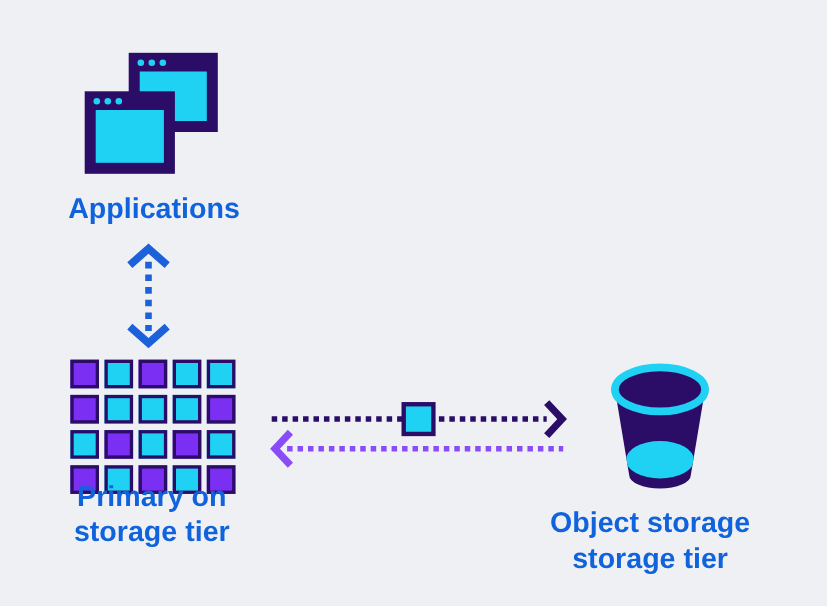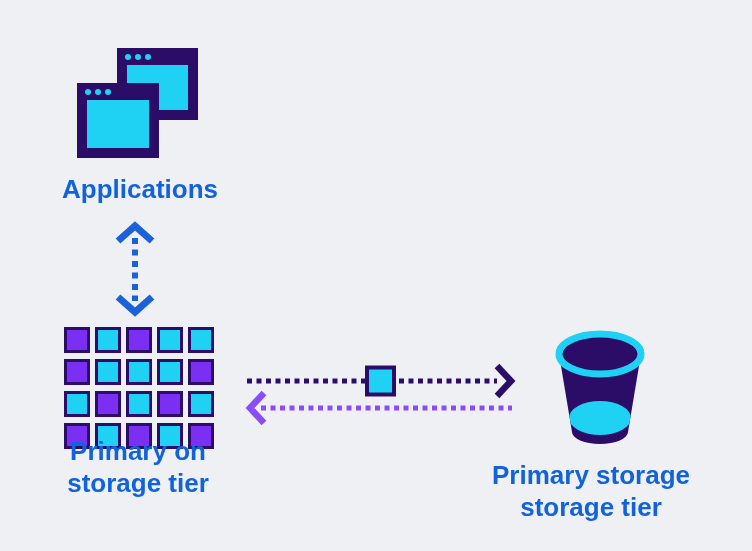--- a/index.html
+++ b/index.html
@@ -121,17 +121,17 @@
       <clipPath id="bodyclip">
         <path d="M 11 28 L 24 106 A 28 12 0 0 0 80 106 L 93 28 Z"></path>
       </clipPath>
     </defs>
     <path class="fill-navy" d="M 11 28 L 24 106 A 28 12 0 0 0 80 106 L 93 28 Z"></path>
     <ellipse class="fill-cyan" cx="52" cy="92" rx="31" ry="17" clip-path="url(#bodyclip)"></ellipse>
     <ellipse class="rim" cx="52" cy="28" rx="41" ry="20"></ellipse>
   </svg>
 
   <div class="label object">
-    <div>Primary storage</div>
+    <div>Object storage</div>
     <div>storage tier</div>
   </div>
 
 </div>
 
 </body></html>

